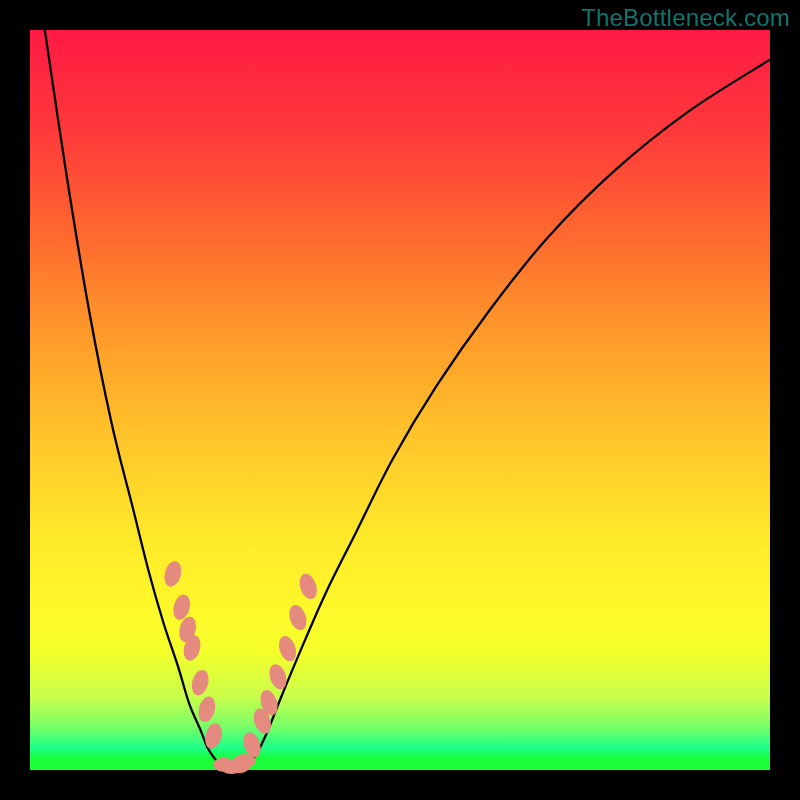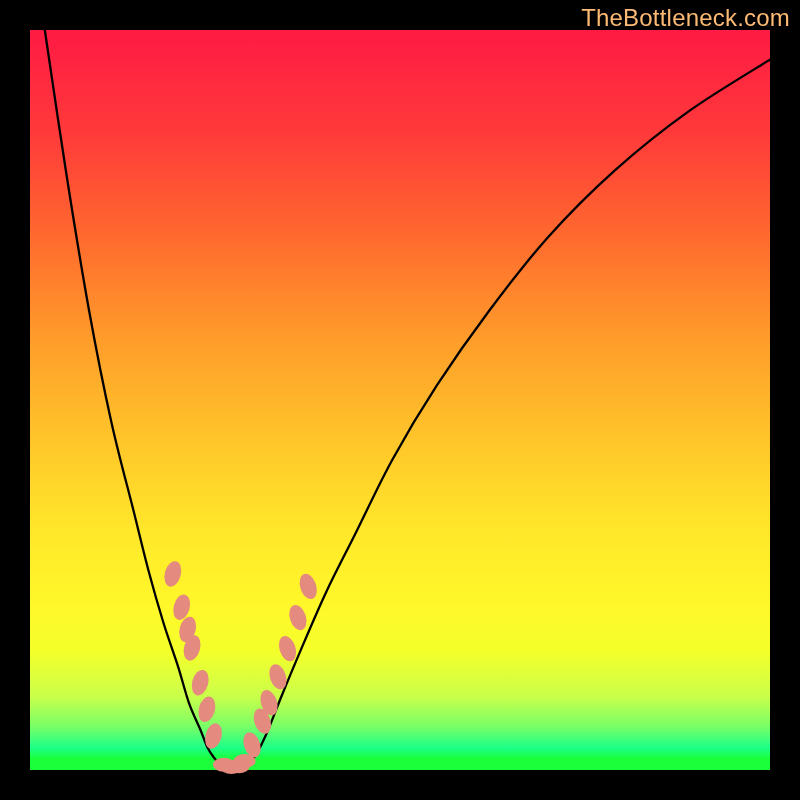--- a/index.html
+++ b/index.html
@@ -39,21 +39,21 @@
       #7cff66 94%,
       #1dff88 97%,
       #1aff3a 98.5%,
       #1aff3a 100%
     );
   }
   .watermark {
     position: absolute;
     top: 4px;
     right: 10px;
-    color: #fdba74;
+    color: #0f766e;
     font-size: 24px;
     font-weight: 500;
     letter-spacing: 0.2px;
     user-select: none;
   }
   svg.curve {
     position: absolute;
     top: 0;
     left: 0;
     width: 740px;

